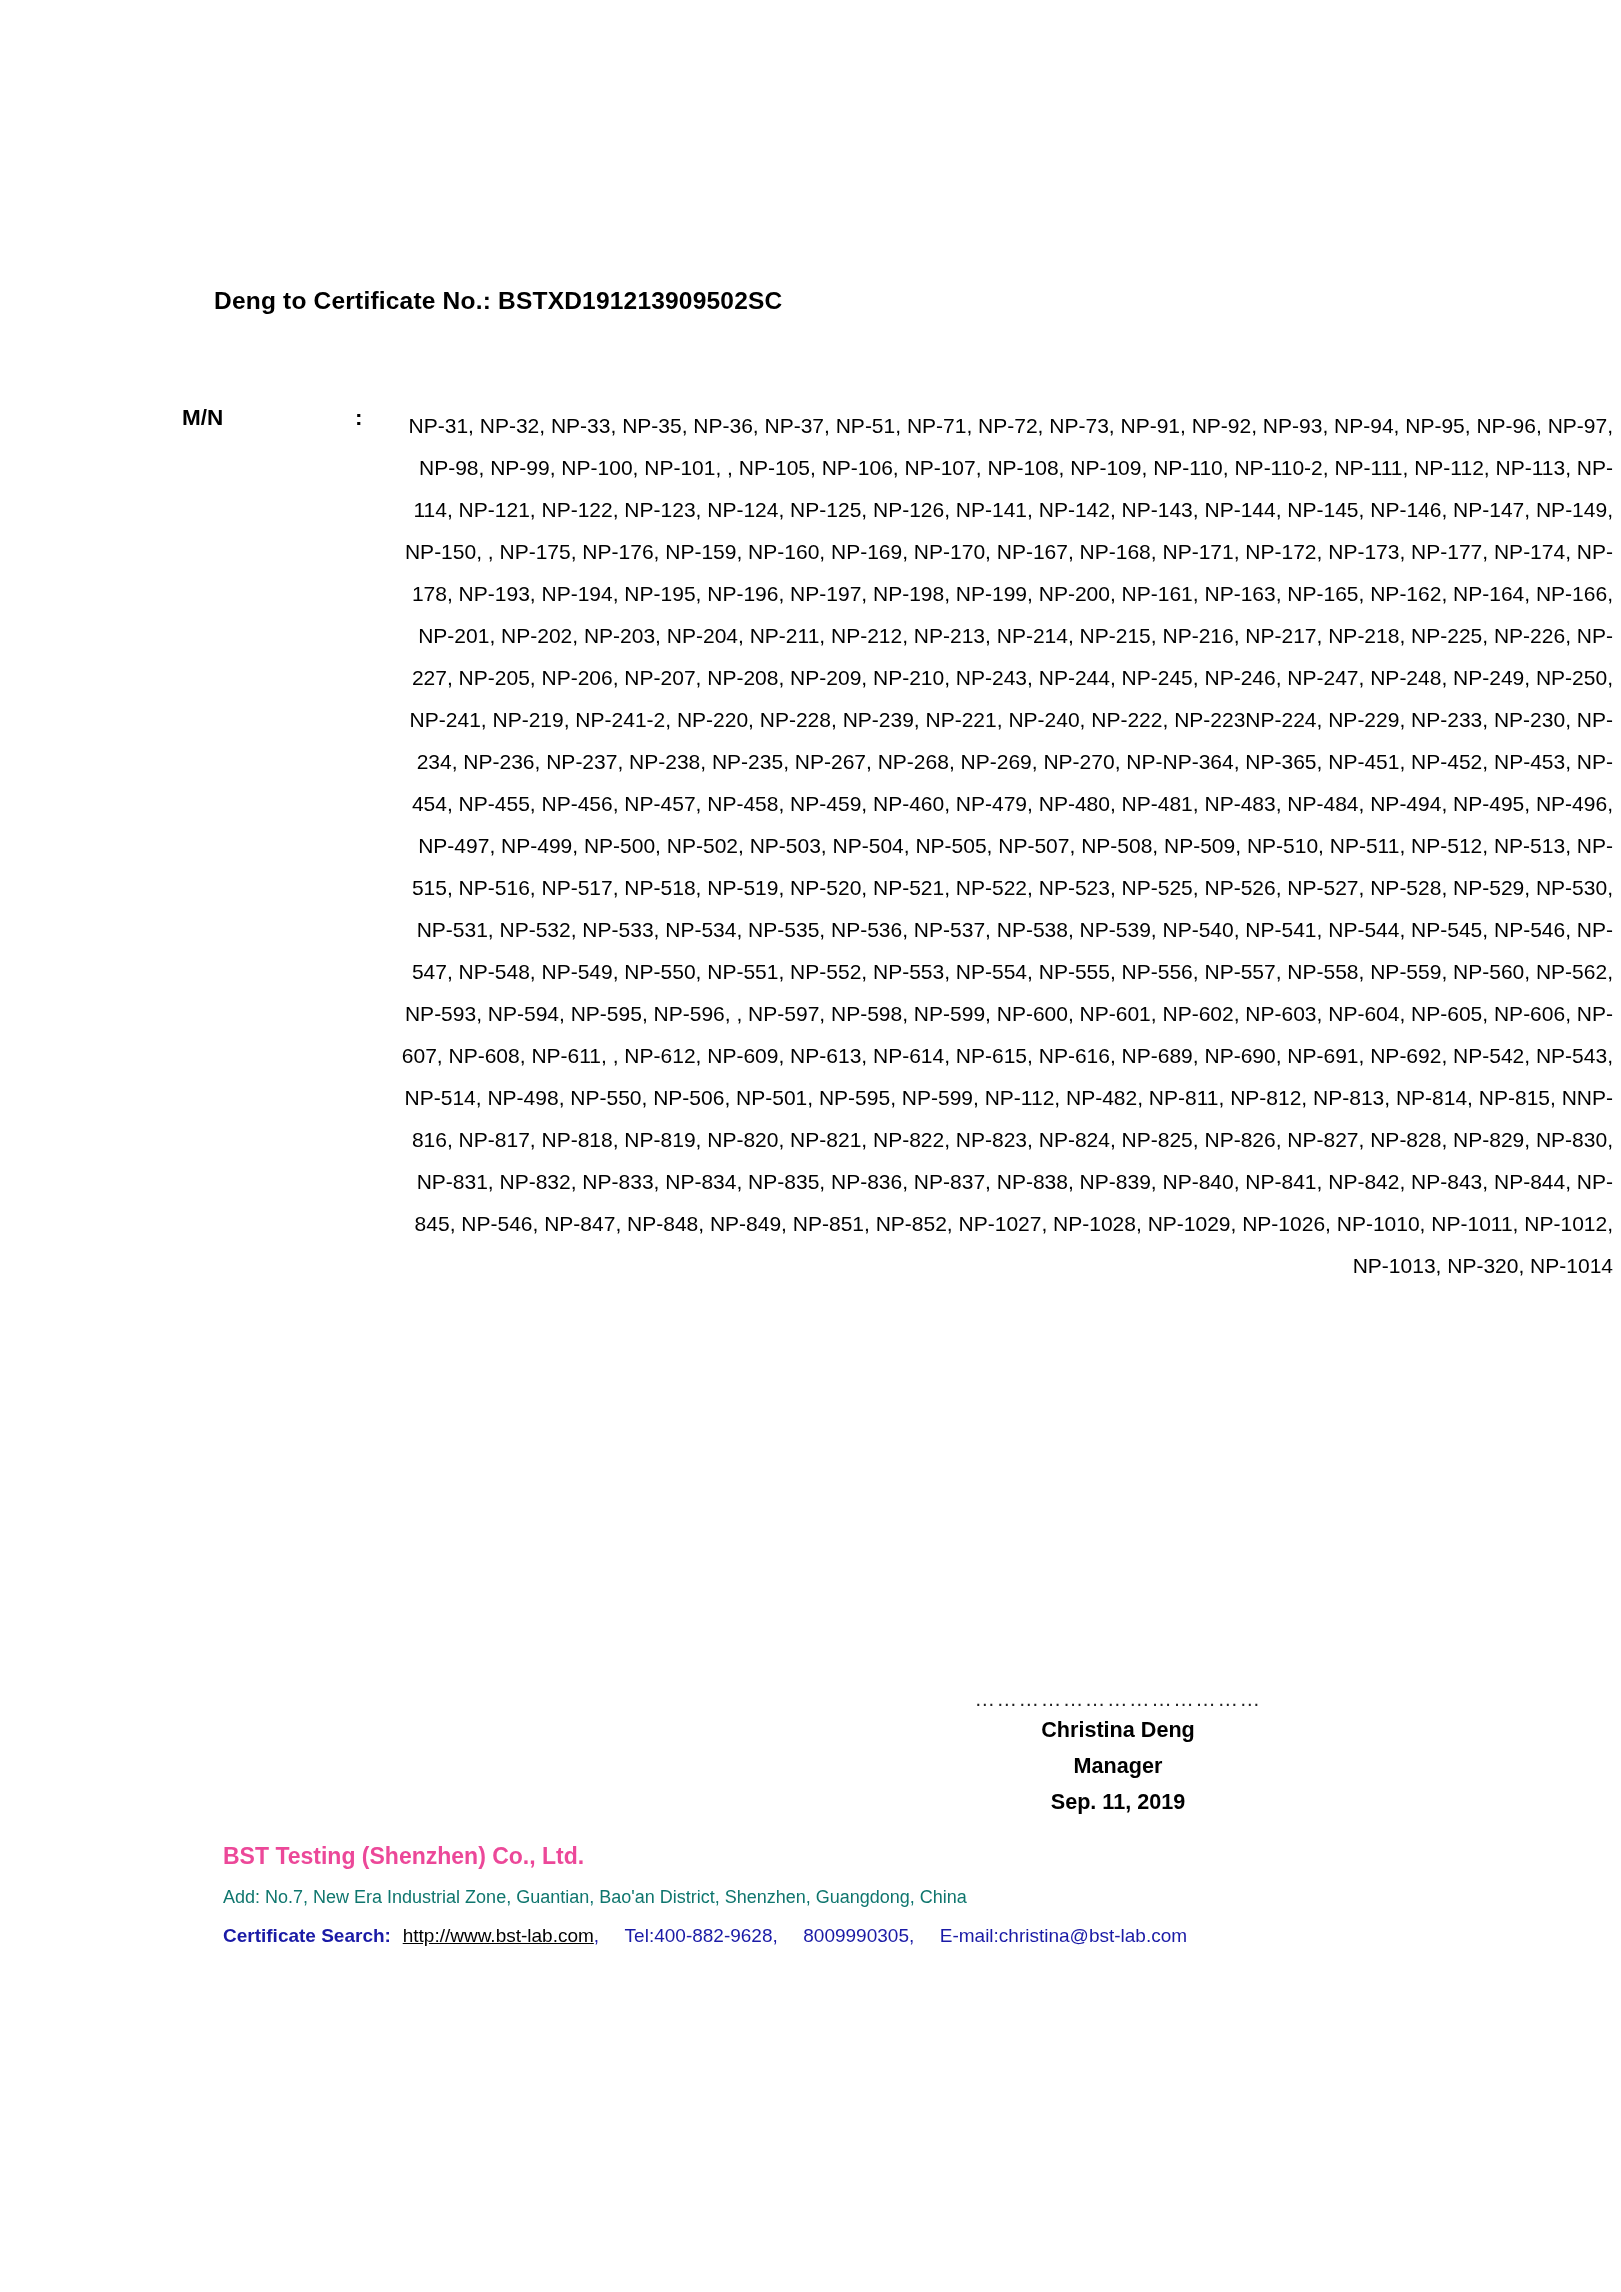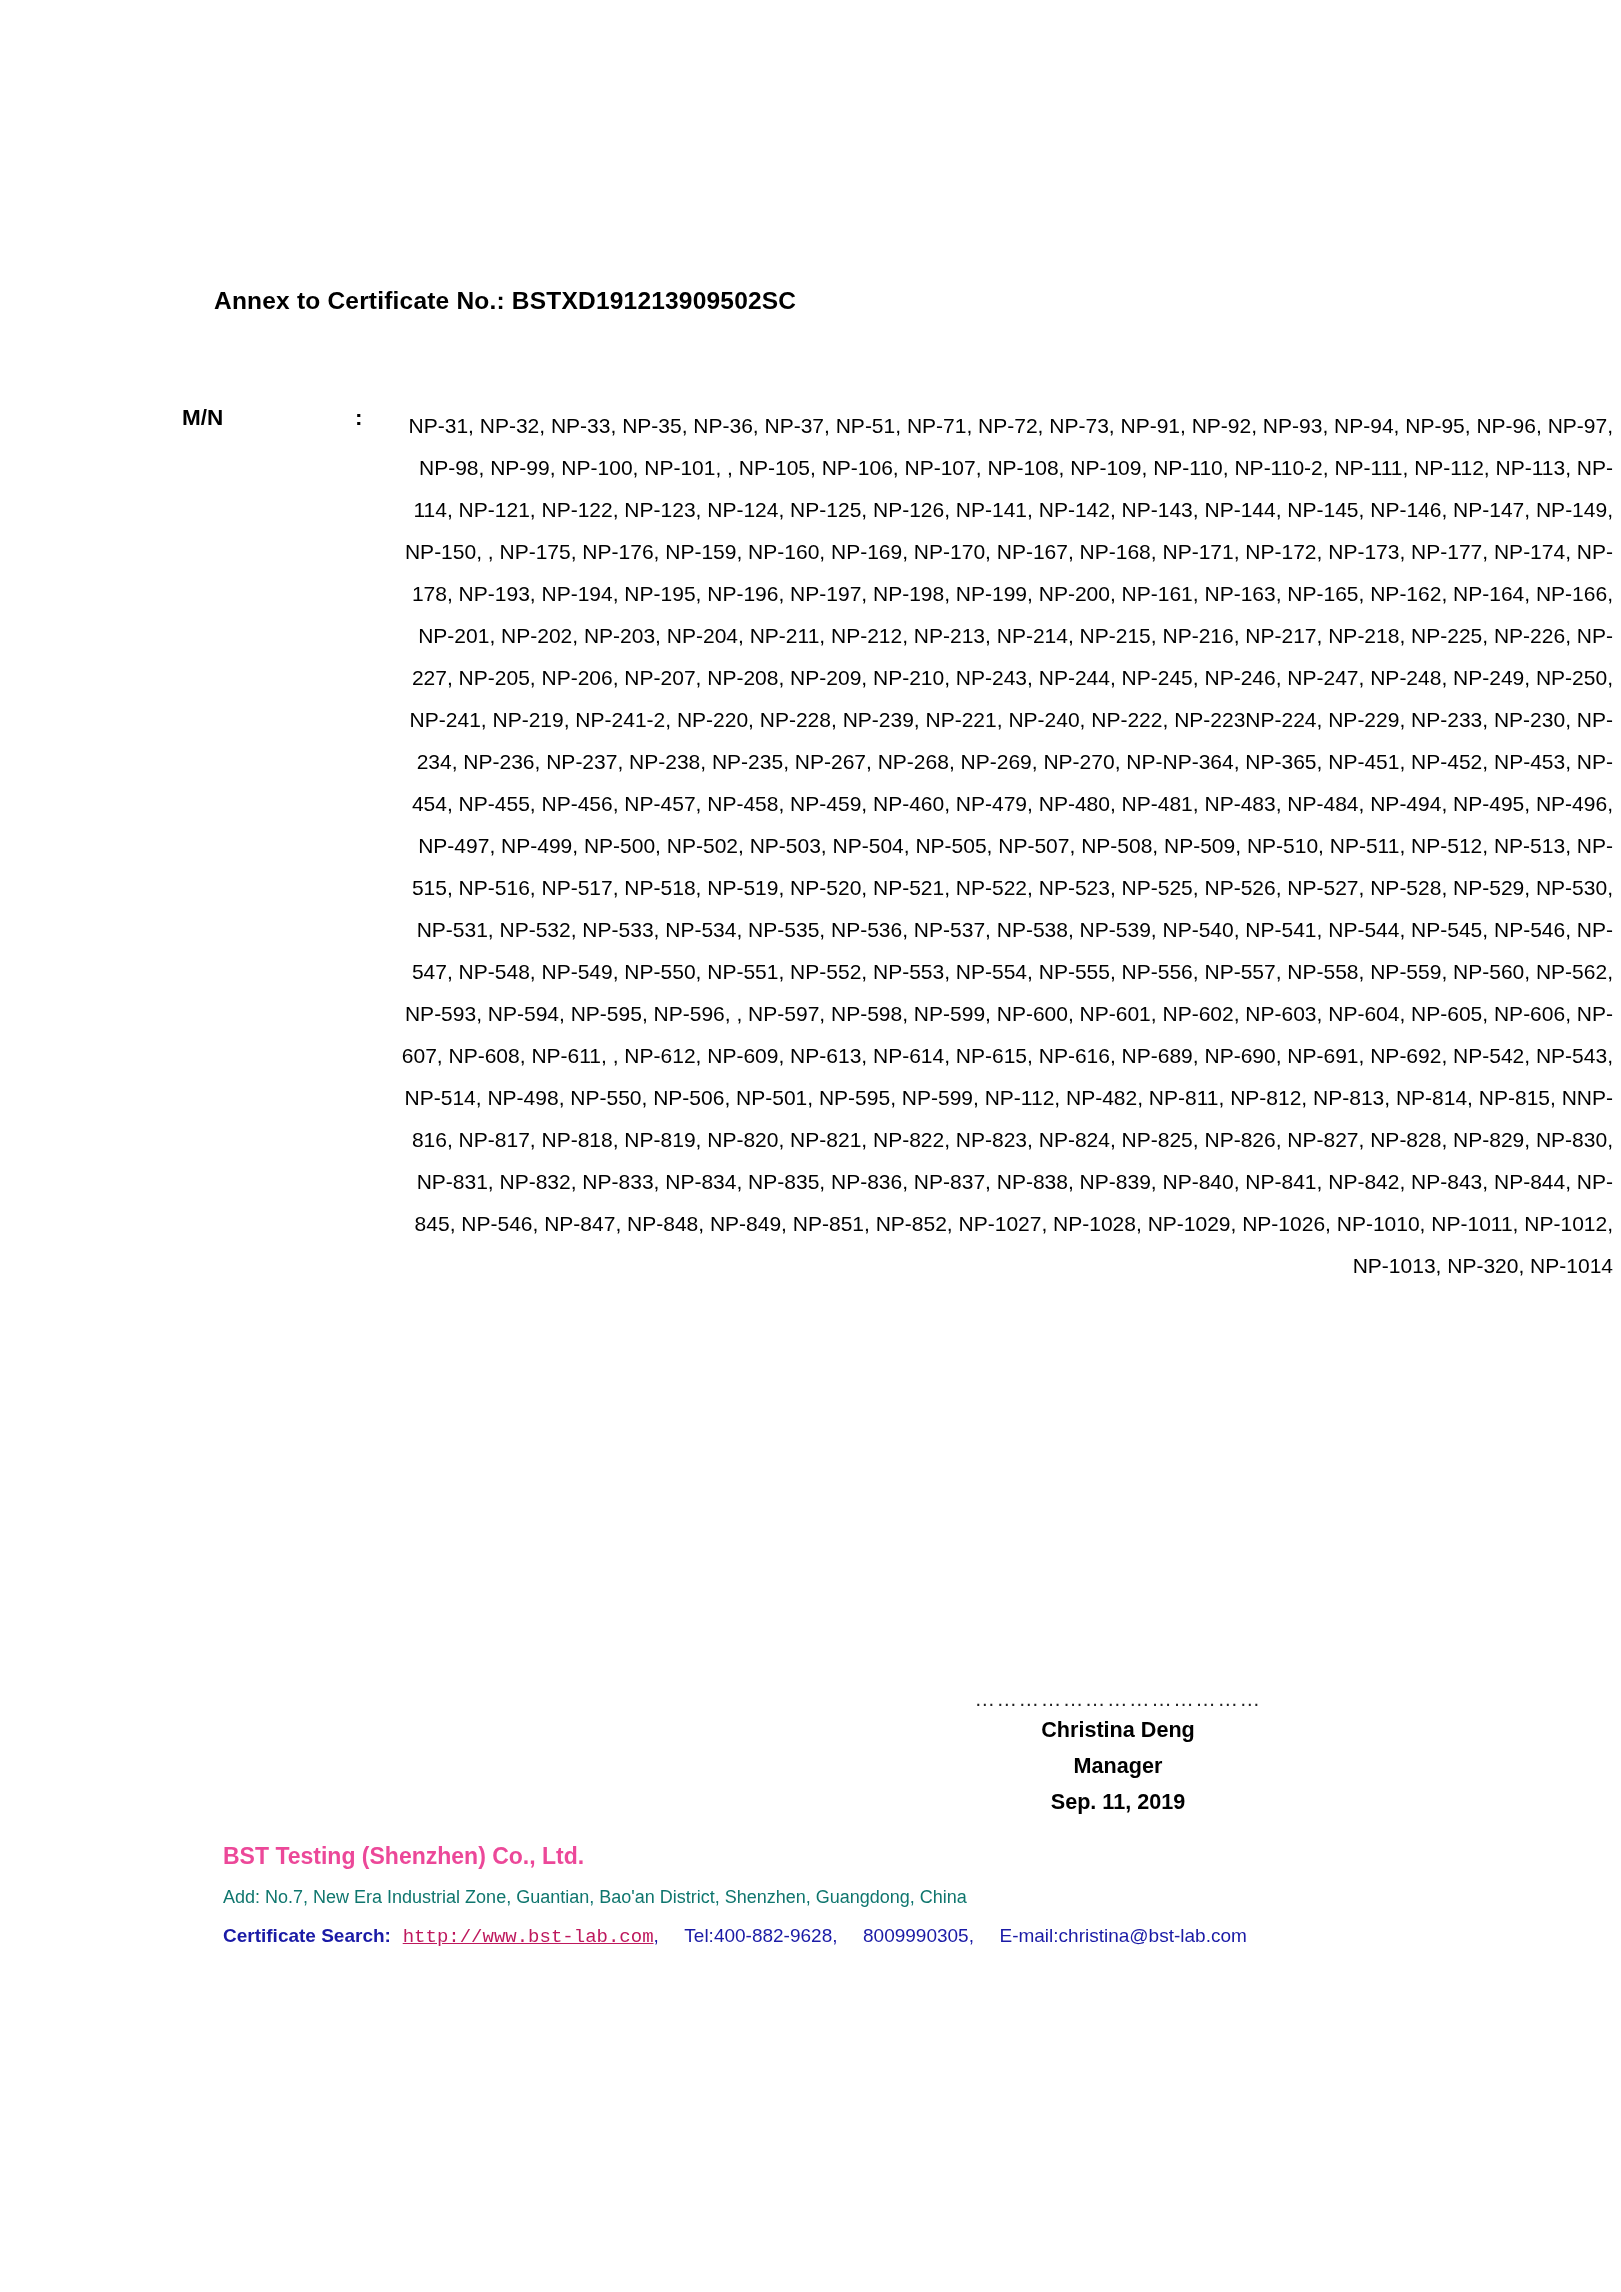--- a/index.html
+++ b/index.html
@@ -108,34 +108,33 @@
   .footer-search {
     position: absolute;
     left: 223px;
     top: 82px;
     font-size: 19px;
     color: #1a1aa6;
     white-space: nowrap;
   }
   .footer-search .lbl { font-weight: bold; }
   .footer-link {
-    color: #be185d;
+    color: #000000;
     text-decoration: underline;
-    font-family: Liberation Mono, monospace;
   }
   .sp-sm { display: inline-block; width: 11.8px; }
   .sp-md { display: inline-block; width: 25.5px; }
 </style>
 </head>
 <body>
 
 <div class="page">
 
   <div class="header-block">
-    <div class="header-line">Annex to Certificate No.: BSTXD191213909502SC</div>
+    <div class="header-line">Deng to Certificate No.: BSTXD191213909502SC</div>
   </div>
 
   <div class="mn-row">
     <div class="mn-label">M/N</div>
     <div class="mn-colon">:</div>
     <div class="mn-list">NP-31, NP-32, NP-33, NP-35, NP-36, NP-37, NP-51, NP-71, NP-72, NP-73, NP-91, NP-92, NP-93, NP-94, NP-95, NP-96, NP-97, NP-98, NP-99, NP-100, NP-101, , NP-105, NP-106, NP-107, NP-108, NP-109, NP-110, NP-110-2, NP-111, NP-112, NP-113, NP-114, NP-121, NP-122, NP-123, NP-124, NP-125, NP-126, NP-141, NP-142, NP-143, NP-144, NP-145, NP-146, NP-147, NP-149, NP-150, , NP-175, NP-176, NP-159, NP-160, NP-169, NP-170, NP-167, NP-168, NP-171, NP-172, NP-173, NP-177, NP-174, NP-178, NP-193, NP-194, NP-195, NP-196, NP-197, NP-198, NP-199, NP-200, NP-161, NP-163, NP-165, NP-162, NP-164, NP-166, NP-201, NP-202, NP-203, NP-204, NP-211, NP-212, NP-213, NP-214, NP-215, NP-216, NP-217, NP-218, NP-225, NP-226, NP-227, NP-205, NP-206, NP-207, NP-208, NP-209, NP-210, NP-243, NP-244, NP-245, NP-246, NP-247, NP-248, NP-249, NP-250, NP-241, NP-219, NP-241-2, NP-220, NP-228, NP-239, NP-221, NP-240, NP-222, NP-223NP-224, NP-229, NP-233, NP-230, NP-234, NP-236, NP-237, NP-238, NP-235, NP-267, NP-268, NP-269, NP-270, NP-NP-364, NP-365, NP-451, NP-452, NP-453, NP-454, NP-455, NP-456, NP-457, NP-458, NP-459, NP-460, NP-479, NP-480, NP-481, NP-483, NP-484, NP-494, NP-495, NP-496, NP-497, NP-499, NP-500, NP-502, NP-503, NP-504, NP-505, NP-507, NP-508, NP-509, NP-510, NP-511, NP-512, NP-513, NP-515, NP-516, NP-517, NP-518, NP-519, NP-520, NP-521, NP-522, NP-523, NP-525, NP-526, NP-527, NP-528, NP-529, NP-530, NP-531, NP-532, NP-533, NP-534, NP-535, NP-536, NP-537, NP-538, NP-539, NP-540, NP-541, NP-544, NP-545, NP-546, NP-547, NP-548, NP-549, NP-550, NP-551, NP-552, NP-553, NP-554, NP-555, NP-556, NP-557, NP-558, NP-559, NP-560, NP-562, NP-593, NP-594, NP-595, NP-596, , NP-597, NP-598, NP-599, NP-600, NP-601, NP-602, NP-603, NP-604, NP-605, NP-606, NP-607, NP-608, NP-611, , NP-612, NP-609, NP-613, NP-614, NP-615, NP-616, NP-689, NP-690, NP-691, NP-692, NP-542, NP-543, NP-514, NP-498, NP-550, NP-506, NP-501, NP-595, NP-599, NP-112, NP-482, NP-811, NP-812, NP-813, NP-814, NP-815, NNP-816, NP-817, NP-818, NP-819, NP-820, NP-821, NP-822, NP-823, NP-824, NP-825, NP-826, NP-827, NP-828, NP-829, NP-830, NP-831, NP-832, NP-833, NP-834, NP-835, NP-836, NP-837, NP-838, NP-839, NP-840, NP-841, NP-842, NP-843, NP-844, NP-845, NP-546, NP-847, NP-848, NP-849, NP-851, NP-852, NP-1027, NP-1028, NP-1029, NP-1026, NP-1010, NP-1011, NP-1012, NP-1013, NP-320, NP-1014</div>
   </div>
 
   <div class="sign-block">
     <div class="dots">…………………………………</div>

